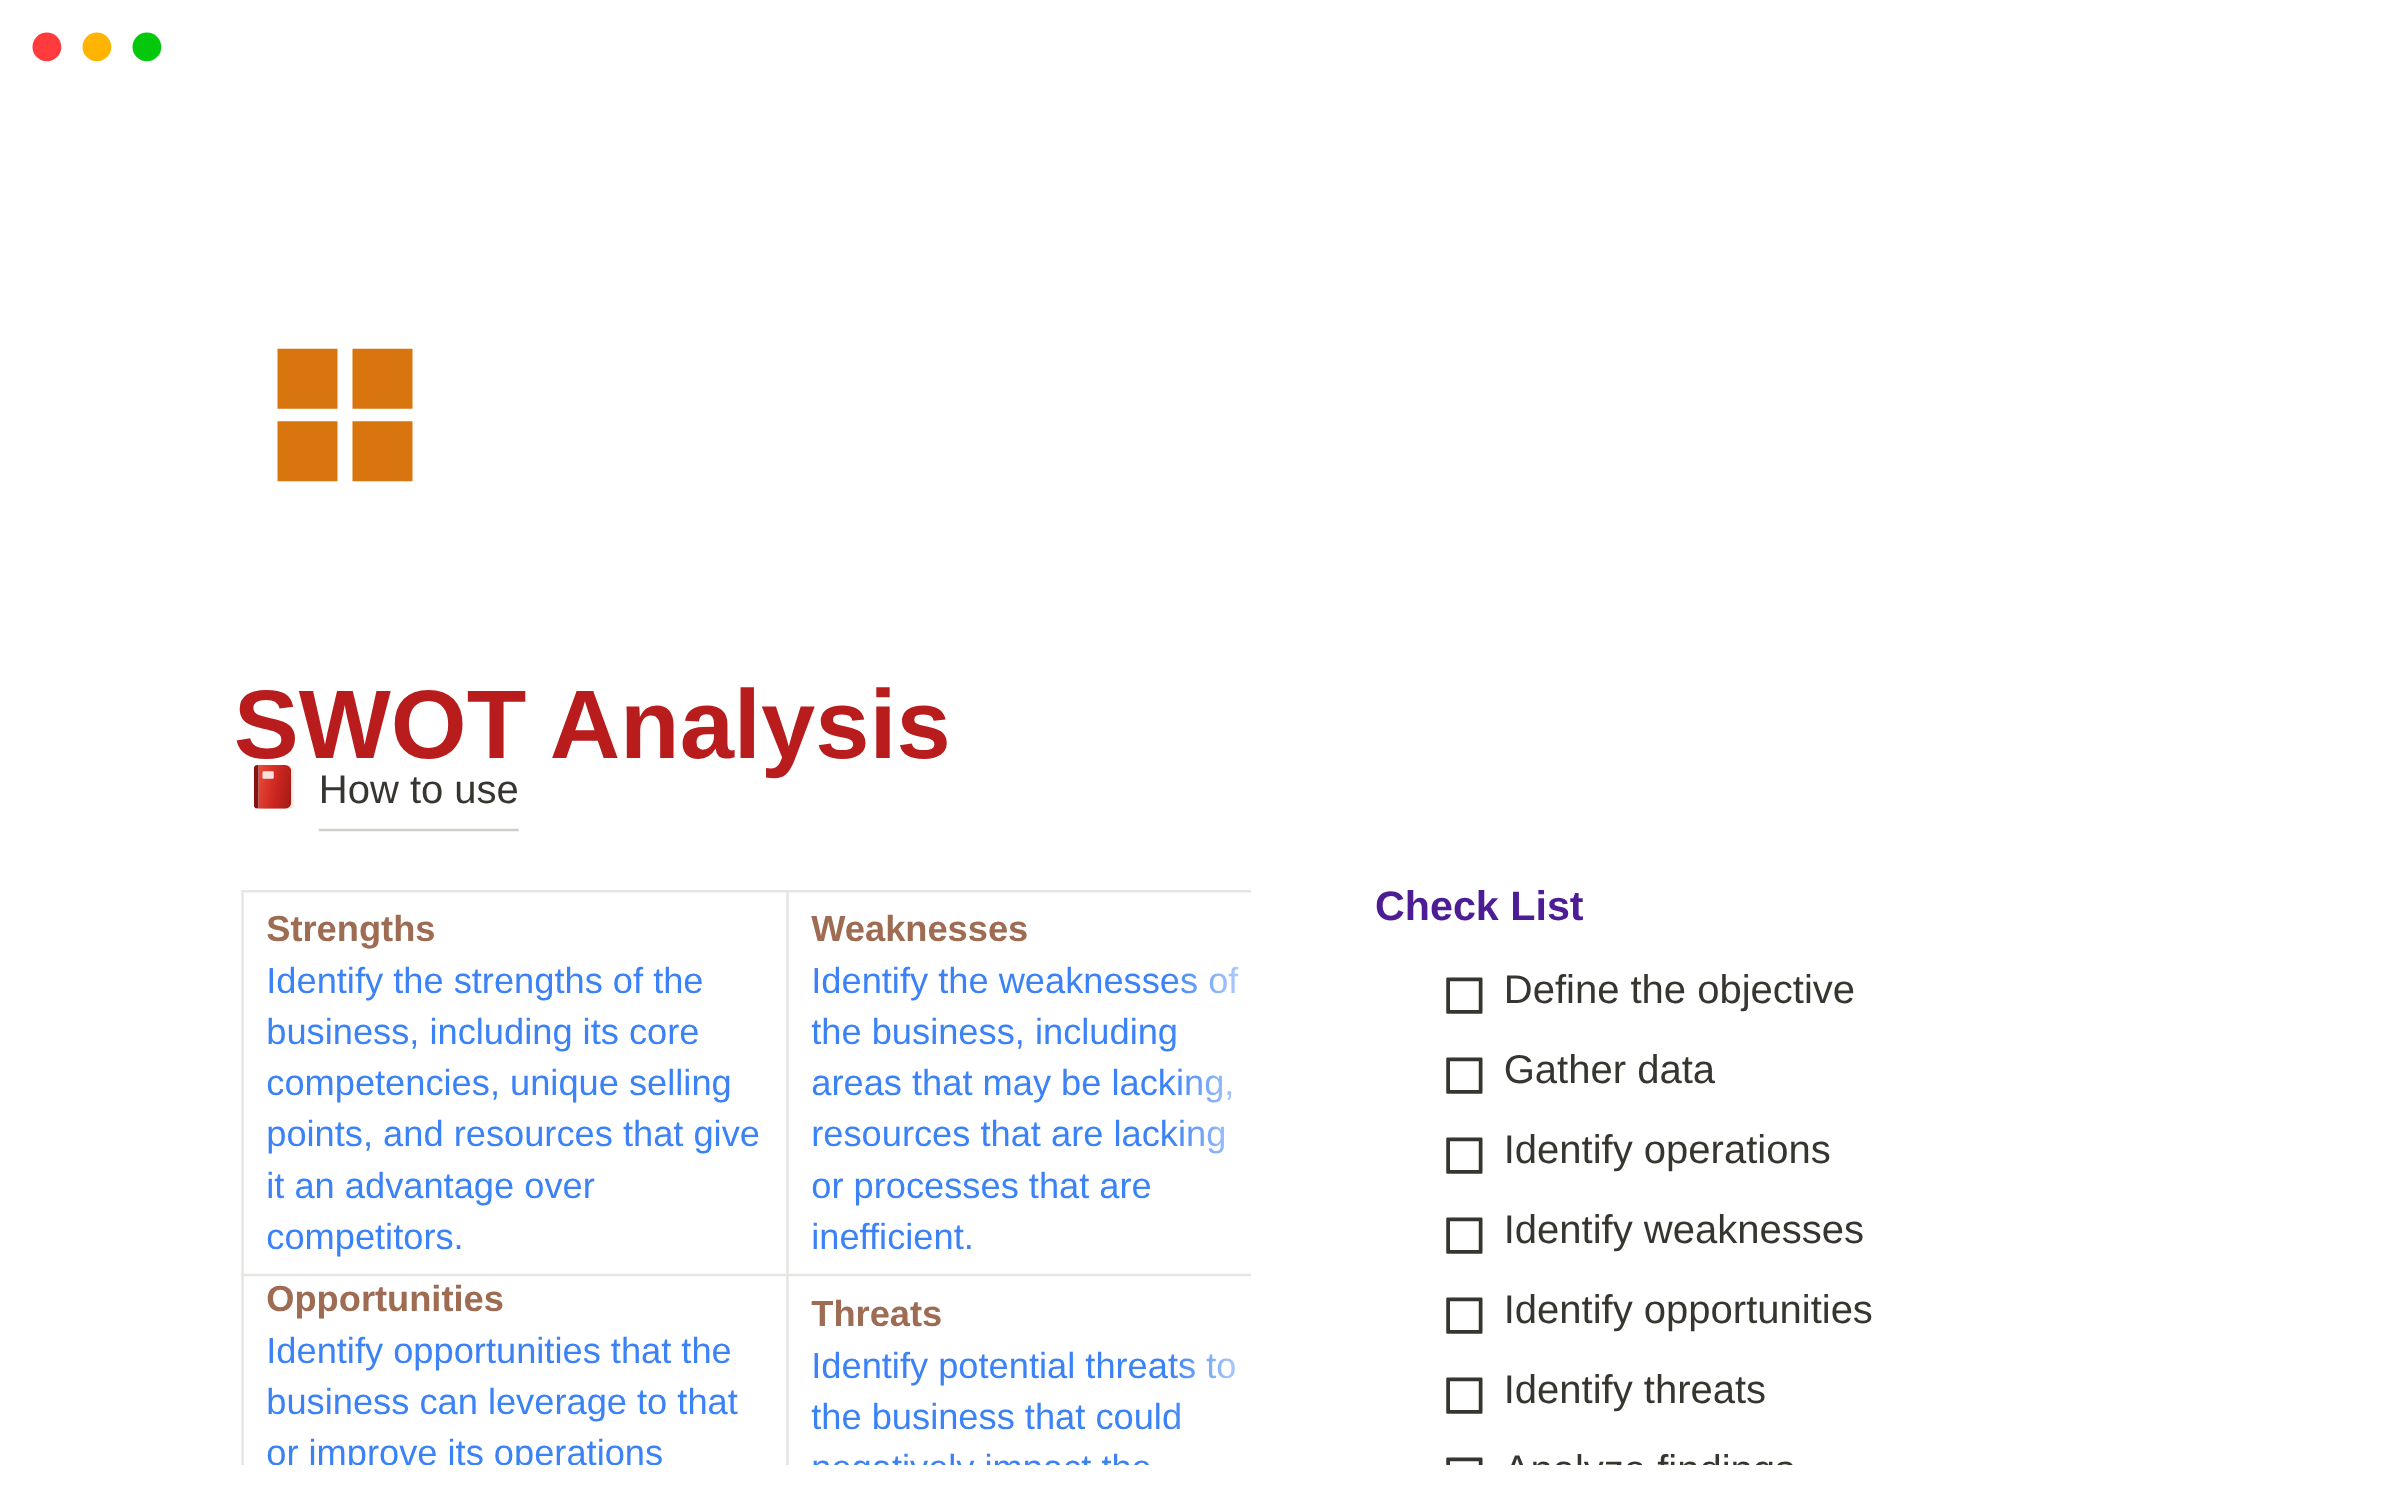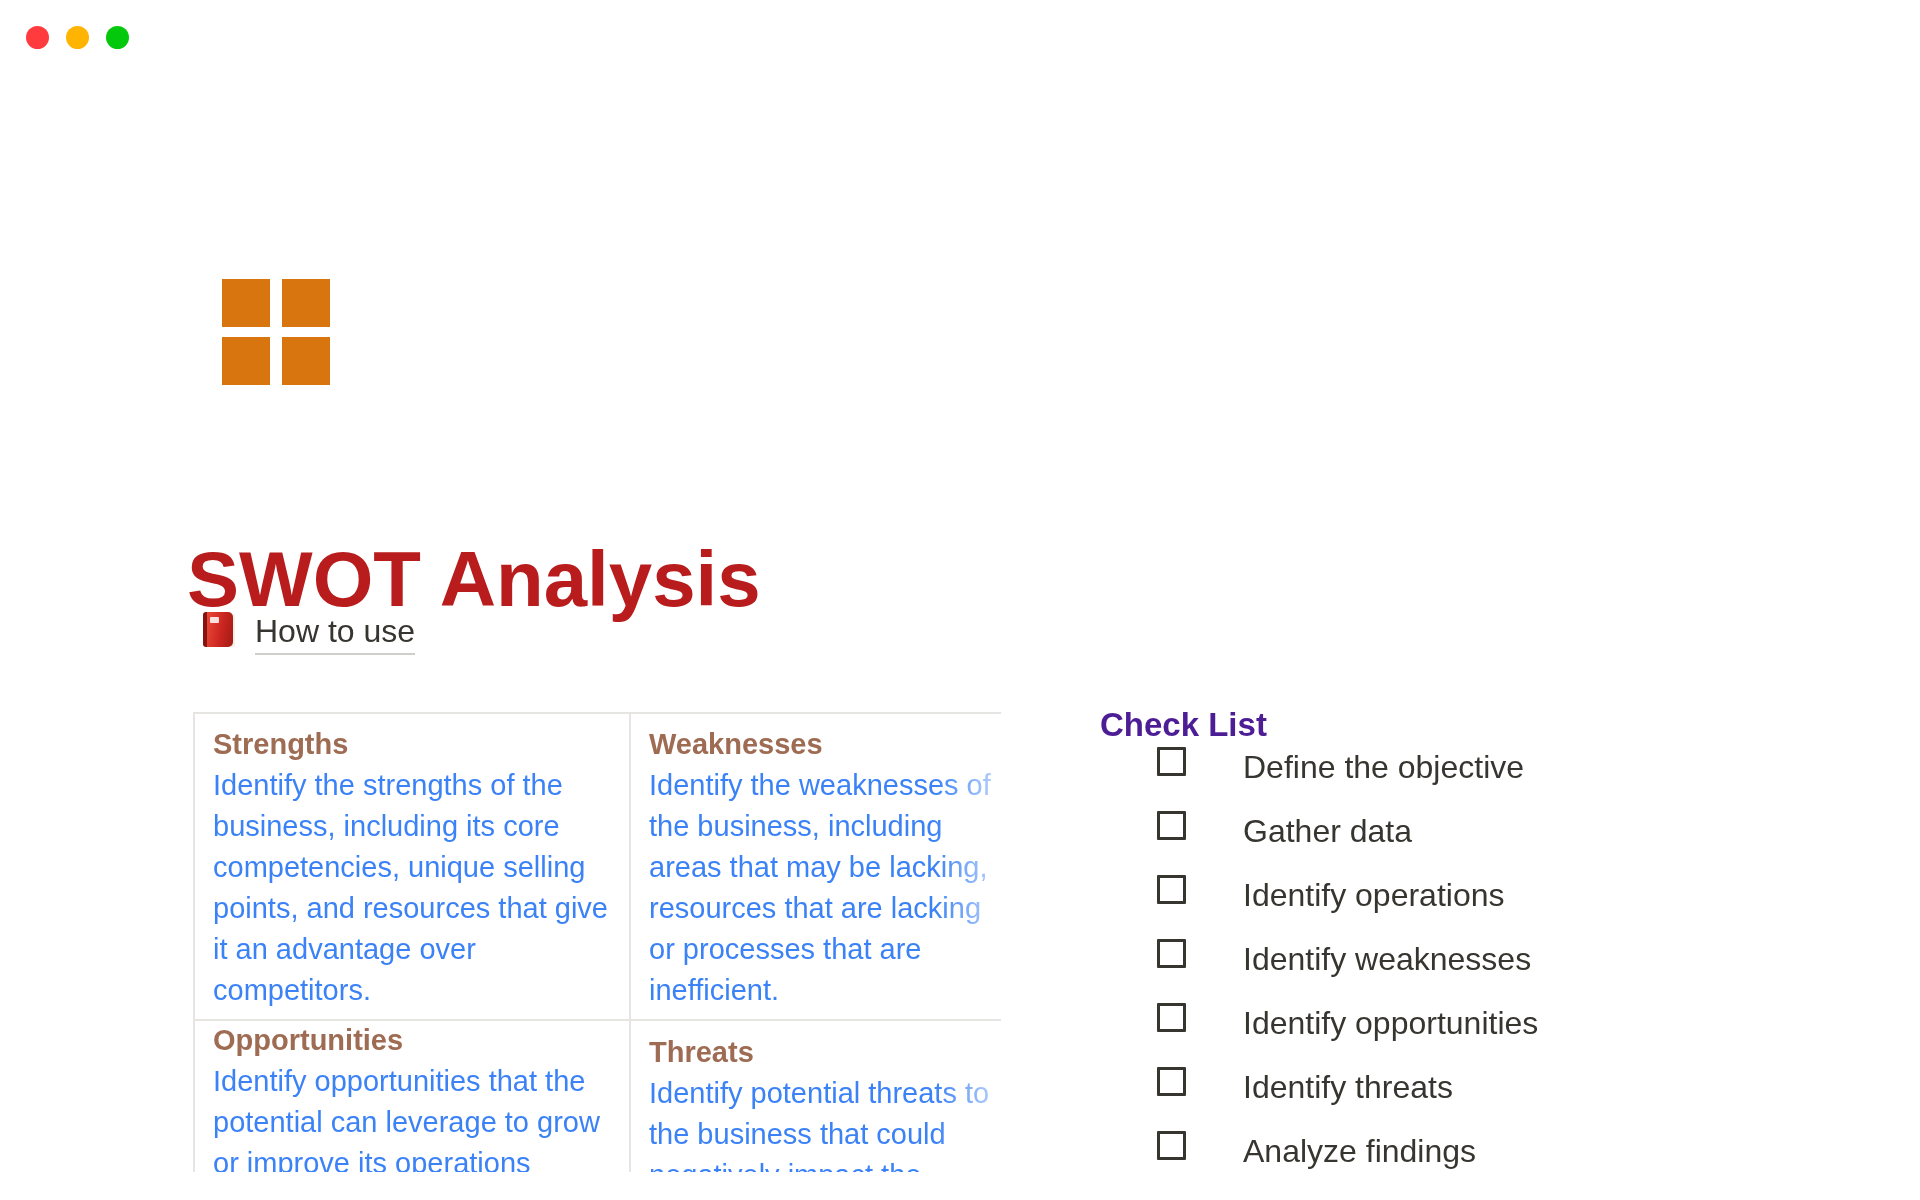--- a/index.html
+++ b/index.html
@@ -44,21 +44,21 @@
     position: absolute; left: 0; top: 0; width: 30px; height: 35px;
     background: linear-gradient(100deg, #EA4A38 0%, #CB2520 55%, #A01B15 100%);
     border-left: 4px solid #871310;
     border-radius: 3px 5px 5px 3px;
     box-sizing: border-box;
   }
   .book .label { position: absolute; left: 7px; top: 5px; width: 9px; height: 6px; background: rgba(255,255,255,0.85); border-radius: 1px; }
   .howto-text {
     position: absolute; left: 52px; top: 2px;
     font-size: 32px; line-height: 34px; color: #37352F;
-    padding-bottom: 5px;
+    padding-bottom: 15px;
     border-bottom: 2px solid #D0CEC9;
     white-space: nowrap; cursor: pointer;
   }
 
   
   .table-area {
     position: absolute; left: 193px; top: 712px;
     width: 808px; height: 540px;
     overflow: hidden;
   }
@@ -86,22 +86,22 @@
     z-index: 5;
   }
 
   
   .checklist { position: absolute; left: 1100px; top: 703px; width: 620px; }
   .checklist-title {
     font-size: 33px; font-weight: 700; line-height: 44px;
     color: #4c1d95; margin: 0 0 0 0;
   }
   .todo-item {
-    display: flex; align-items: flex-start;
-    height: 64px; padding-left: 57px; gap: 40px;
+    display: flex; align-items: flex-end;
+    height: 64px; padding-left: 57px;
   }
   .todo-checkbox {
     width: 29px; height: 29px; box-sizing: border-box;
     border: 3px solid #37352F; border-radius: 1px;
     margin-right: 17px; flex: none;
     background: #ffffff; cursor: pointer;
   }
   .todo-label { font-size: 32px; line-height: 40px; color: #37352F; white-space: nowrap; }
 
   
@@ -152,21 +152,21 @@
     <div class="cell-body">Identify the weaknesses of
 the business, including
 areas that may be lacking,
 resources that are lacking
 or processes that are
 inefficient.</div>
   </div>
   <div class="cell c-o">
     <div class="cell-heading">Opportunities</div>
     <div class="cell-body">Identify opportunities that the
-potential can leverage to grow
+business can leverage to that
 or improve its operations</div>
   </div>
   <div class="cell c-t">
     <div class="cell-heading">Threats</div>
     <div class="cell-body">Identify potential threats to
 the business that could
 negatively impact the</div>
   </div>
 
   <div class="fade-overlay"></div>

